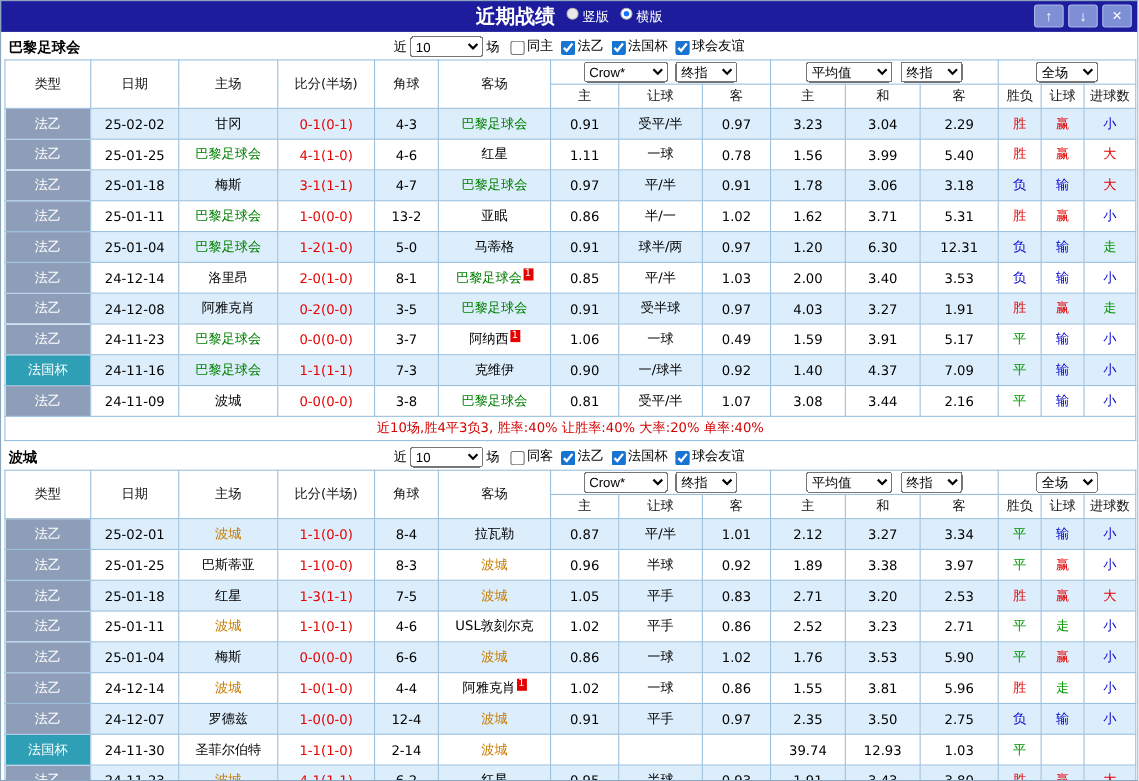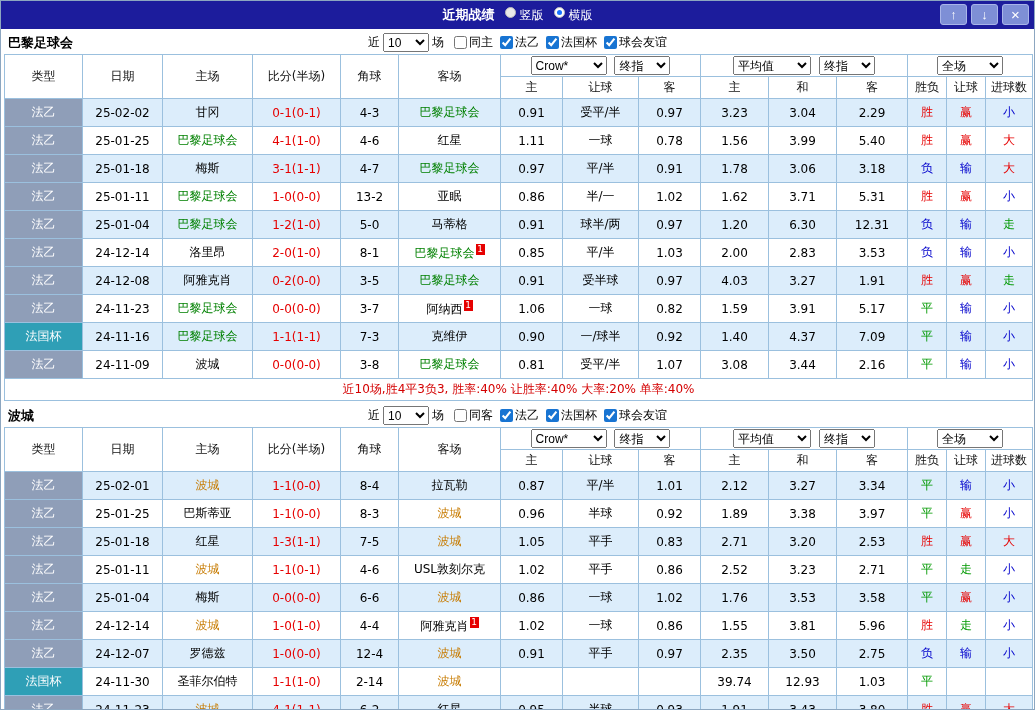--- a/index.html
+++ b/index.html
@@ -4,47 +4,47 @@
 <style>
   html,body{margin:0;padding:0}
   body{width:1035px;height:710px;overflow:hidden;background:#fff;
        font-family:"DejaVu Sans","Liberation Sans",sans-serif;font-size:12px;color:#000}
   .window{width:1035px;height:710px;border:1px solid #8ca6c0;box-sizing:border-box;
           display:flex;flex-direction:column;overflow:hidden;background:#fff}
   
   .titlebar{height:28px;min-height:28px;color:#fff;display:flex;align-items:center;
             justify-content:center;position:relative}
   .tb-center{display:flex;align-items:center;gap:10px}
-  .tb-title{font-weight:bold;font-size:13px}
+  .tb-title{font-weight:bold;font-size:18px}
   .tb-radio{display:inline-flex;align-items:flex-start;gap:4px;cursor:pointer}
   .rdot{width:11px;height:11px;border-radius:50%;background:#e9e9e9;border:1px solid #bbb;
         display:inline-block;position:relative;box-sizing:border-box}
   .rdot.on{background:#fff}
   .rdot.on::after{content:"";position:absolute;left:2px;top:2px;width:5px;height:5px;
         border-radius:50%;background:#1874ff}
   .tb-buttons{position:absolute;right:5px;top:3px;display:flex;gap:4px}
   .tb-btn{width:27px;height:21px;background:#7e8fd6;border:1px solid #a9b5e9;border-radius:3px;
         color:#fff;font-size:13px;line-height:18px;text-align:center;cursor:pointer;padding:0}
   .tb-btn.close{font-size:15px}
   
   .sections{padding:2px 3px 0 3px}
   .section + .section{margin-top:3px}
   .filter-row{position:relative;height:23px;display:flex;align-items:center;justify-content:center}
   .team-label{position:absolute;left:4px;font-weight:bold;font-size:13px}
   .filters{display:inline-flex;align-items:center;gap:3px}
   .filters select{height:19px;font-size:12px}
-  .f-count{width:46px}
-  .cb{display:inline-flex;align-items:center;margin-left:7px;cursor:pointer}
+  .f-count{width:66px}
+  .cb{display:inline-flex;align-items:flex-end;margin-left:7px;cursor:pointer}
   .cb input{width:13px;height:13px;margin:0 2px 0 0;accent-color:#1874d2}
   
   table{border-collapse:collapse;table-layout:fixed;width:1028px}
   th,td{border:1px solid #9bc0de;text-align:center;overflow:hidden;white-space:nowrap;padding:0 1px}
   thead th{background:#fff;font-weight:normal;color:#111;height:21px}
   .selcell select{height:19px;font-size:12px;margin:0 2px;vertical-align:middle}
-  .sel-company{width:76px}.selnarrow{width:56px}.sel-average{width:78px}.sel-scope{width:66px}
+  .sel-company{width:76px}.selnarrow{width:56px}.sel-average{width:78px}.sel-scope{width:56px}
   tbody td{height:27px}
   tr.odd td{background:#dcedfb}
   tr.even td{background:#ffffff}
   td.league{color:#fff}
   .summary{height:21px;background:#fff;font-size:12px}
   .redcard{display:inline-block;background:#e60000;color:#fff;font-size:9px;line-height:11px;
         width:9px;height:11px;vertical-align:super;margin-left:1px;text-align:center}
 </style>
 </head>
 <body>
@@ -231,21 +231,21 @@
     <td class="league" style="background: rgb(143, 158, 184);">法乙</td>
     <td>24-12-14</td>
     <td><span>洛里昂</span></td>
     <td style="color: rgb(230, 0, 0);">2-0(1-0)</td>
     <td>8-1</td>
     <td><span style="color: rgb(0, 128, 0);">巴黎足球会</span><span class="redcard">1</span></td>
     <td>0.85</td>
     <td>平/半</td>
     <td>1.03</td>
     <td>2.00</td>
-    <td>2.83</td>
+    <td>3.40</td>
     <td>3.53</td>
     <td style="color: rgb(0, 0, 204);">负</td>
     <td style="color: rgb(0, 0, 204);">输</td>
     <td style="color: rgb(0, 0, 204);">小</td>
   </tr>
             <tr class="odd">
     <td class="league" style="background: rgb(143, 158, 184);">法乙</td>
     <td>24-12-08</td>
     <td><span>阿雅克肖</span></td>
     <td style="color: rgb(230, 0, 0);">0-2(0-0)</td>
@@ -263,21 +263,21 @@
   </tr>
             <tr class="even">
     <td class="league" style="background: rgb(143, 158, 184);">法乙</td>
     <td>24-11-23</td>
     <td><span style="color: rgb(0, 128, 0);">巴黎足球会</span></td>
     <td style="color: rgb(230, 0, 0);">0-0(0-0)</td>
     <td>3-7</td>
     <td><span>阿纳西</span><span class="redcard">1</span></td>
     <td>1.06</td>
     <td>一球</td>
-    <td>0.82</td>
+    <td>0.49</td>
     <td>1.59</td>
     <td>3.91</td>
     <td>5.17</td>
     <td style="color: rgb(0, 153, 0);">平</td>
     <td style="color: rgb(0, 0, 204);">输</td>
     <td style="color: rgb(0, 0, 204);">小</td>
   </tr>
             <tr class="odd">
     <td class="league" style="background: rgb(47, 159, 182);">法国杯</td>
     <td>24-11-16</td>
@@ -467,21 +467,21 @@
     <td>25-01-04</td>
     <td><span>梅斯</span></td>
     <td style="color: rgb(230, 0, 0);">0-0(0-0)</td>
     <td>6-6</td>
     <td><span style="color: rgb(199, 123, 0);">波城</span></td>
     <td>0.86</td>
     <td>一球</td>
     <td>1.02</td>
     <td>1.76</td>
     <td>3.53</td>
-    <td>3.58</td>
+    <td>5.90</td>
     <td style="color: rgb(0, 153, 0);">平</td>
     <td style="color: rgb(230, 0, 0);">赢</td>
     <td style="color: rgb(0, 0, 204);">小</td>
   </tr>
             <tr class="even">
     <td class="league" style="background: rgb(143, 158, 184);">法乙</td>
     <td>24-12-14</td>
     <td><span style="color: rgb(199, 123, 0);">波城</span></td>
     <td style="color: rgb(230, 0, 0);">1-0(1-0)</td>
     <td>4-4</td>

